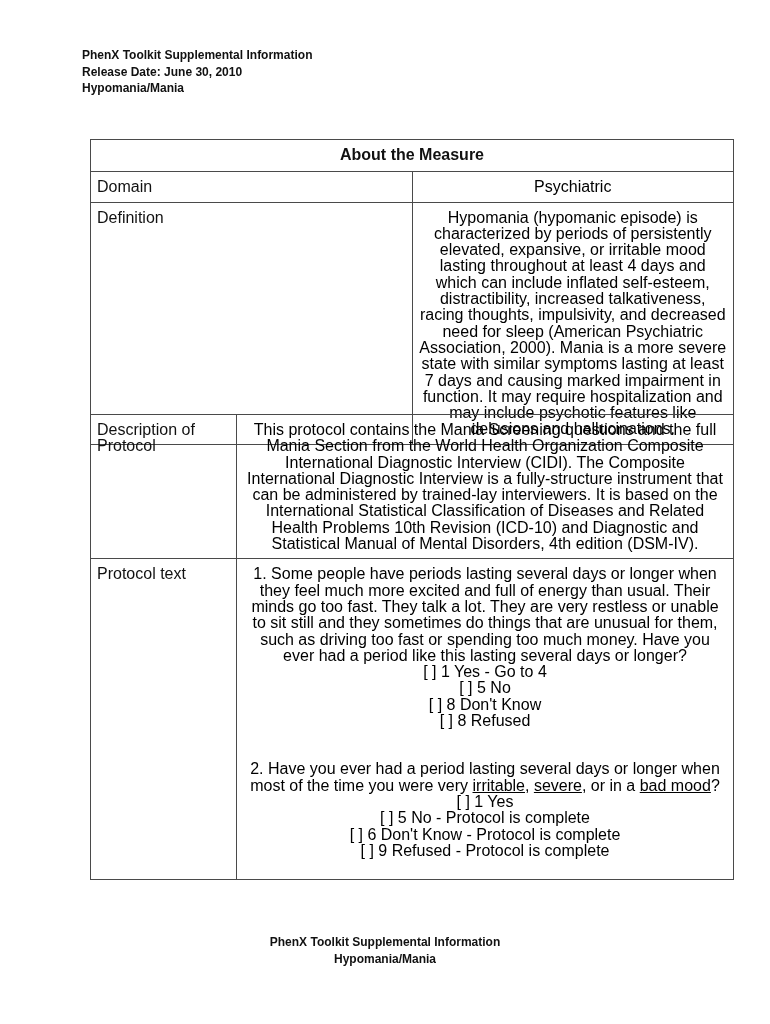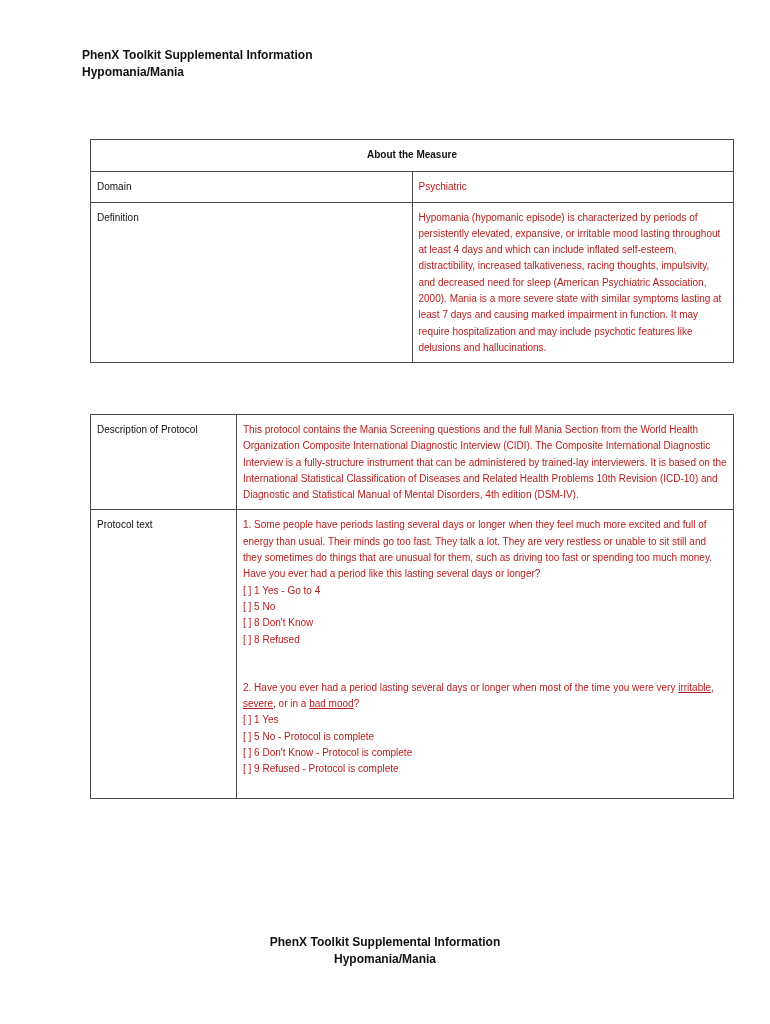--- a/index.html
+++ b/index.html
@@ -8,47 +8,48 @@
       font-family: "Liberation Sans", sans-serif; color: #111111;
     }
     .header {
       position: absolute; left: 82px; top: 47px;
       font-weight: bold; font-size: 12px; line-height: 16.5px;
     }
     .header div { white-space: nowrap; }
     table.info {
       position: absolute; left: 90px; width: 644px;
       border-collapse: collapse; table-layout: fixed;
-      font-size: 10px; line-height: 16.3px;
+      font-size: 16px; line-height: 16.3px;
     }
     table.info td {
       border: 1px solid #4a4a4a; vertical-align: top;
       padding: 7px 6px 6px 6px;
     }
     table.info td.title {
       text-align: center; font-weight: bold; padding: 7px 6px 8px 6px;
     }
     table.info td.label { font-weight: normal; width: 133px; }
-    table.info td.value { color: #b91c1c; }
+    table.info td.value { color: #000000; text-align: center; }
     #table-measure { top: 139px; }
     #table-protocol { top: 414px; }
     .option { display: block; }
     .u { text-decoration: underline; }
     .spacer { height: 32px; }
     .bottom-pad { height: 14px; }
     .footer {
       position: absolute; left: 0; width: 770px; top: 934px;
       text-align: center; font-weight: bold; font-size: 12px; line-height: 16.5px;
     }
   </style>
 </head>
 <body>
 
 <div class="header">
   <div>PhenX Toolkit Supplemental Information</div>
+  <div>Release Date: June 30, 2010</div>
   <div>Hypomania/Mania</div>
 </div>
 
 <table class="info" id="table-measure">
   <tbody>
       <tr>
     <td class="title" colspan="2">About the Measure</td>
   </tr>
   <tr>
     <td class="label">Domain</td>

